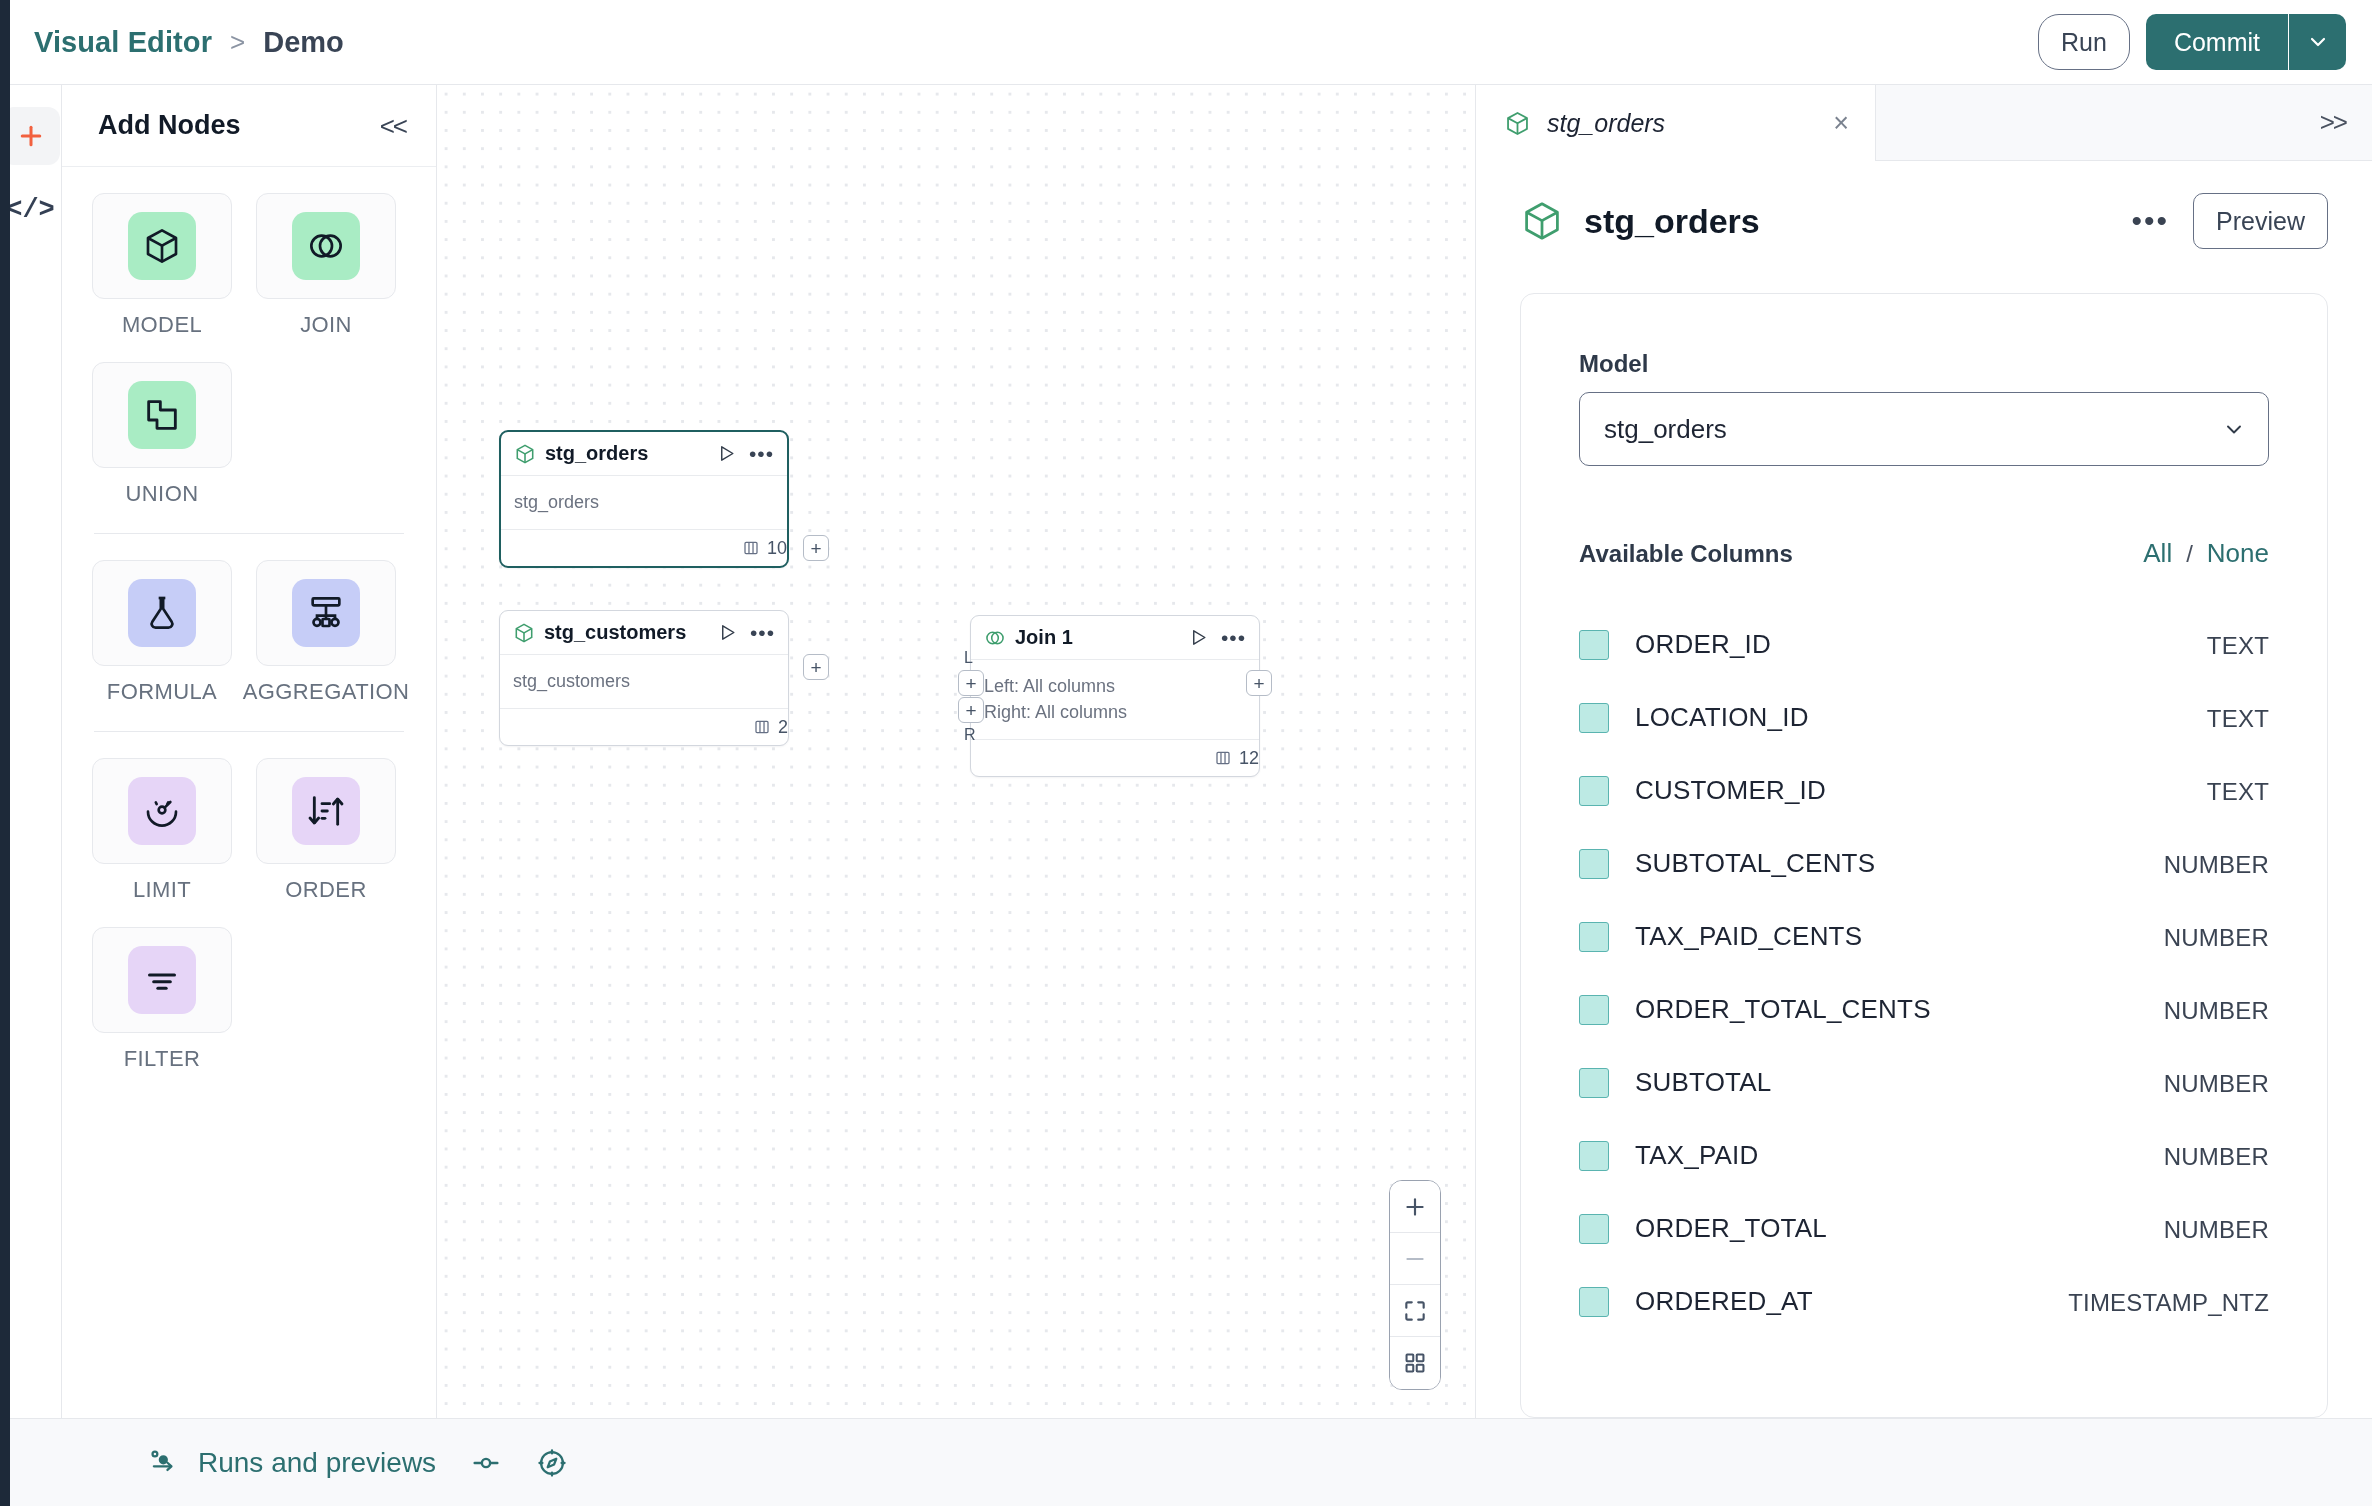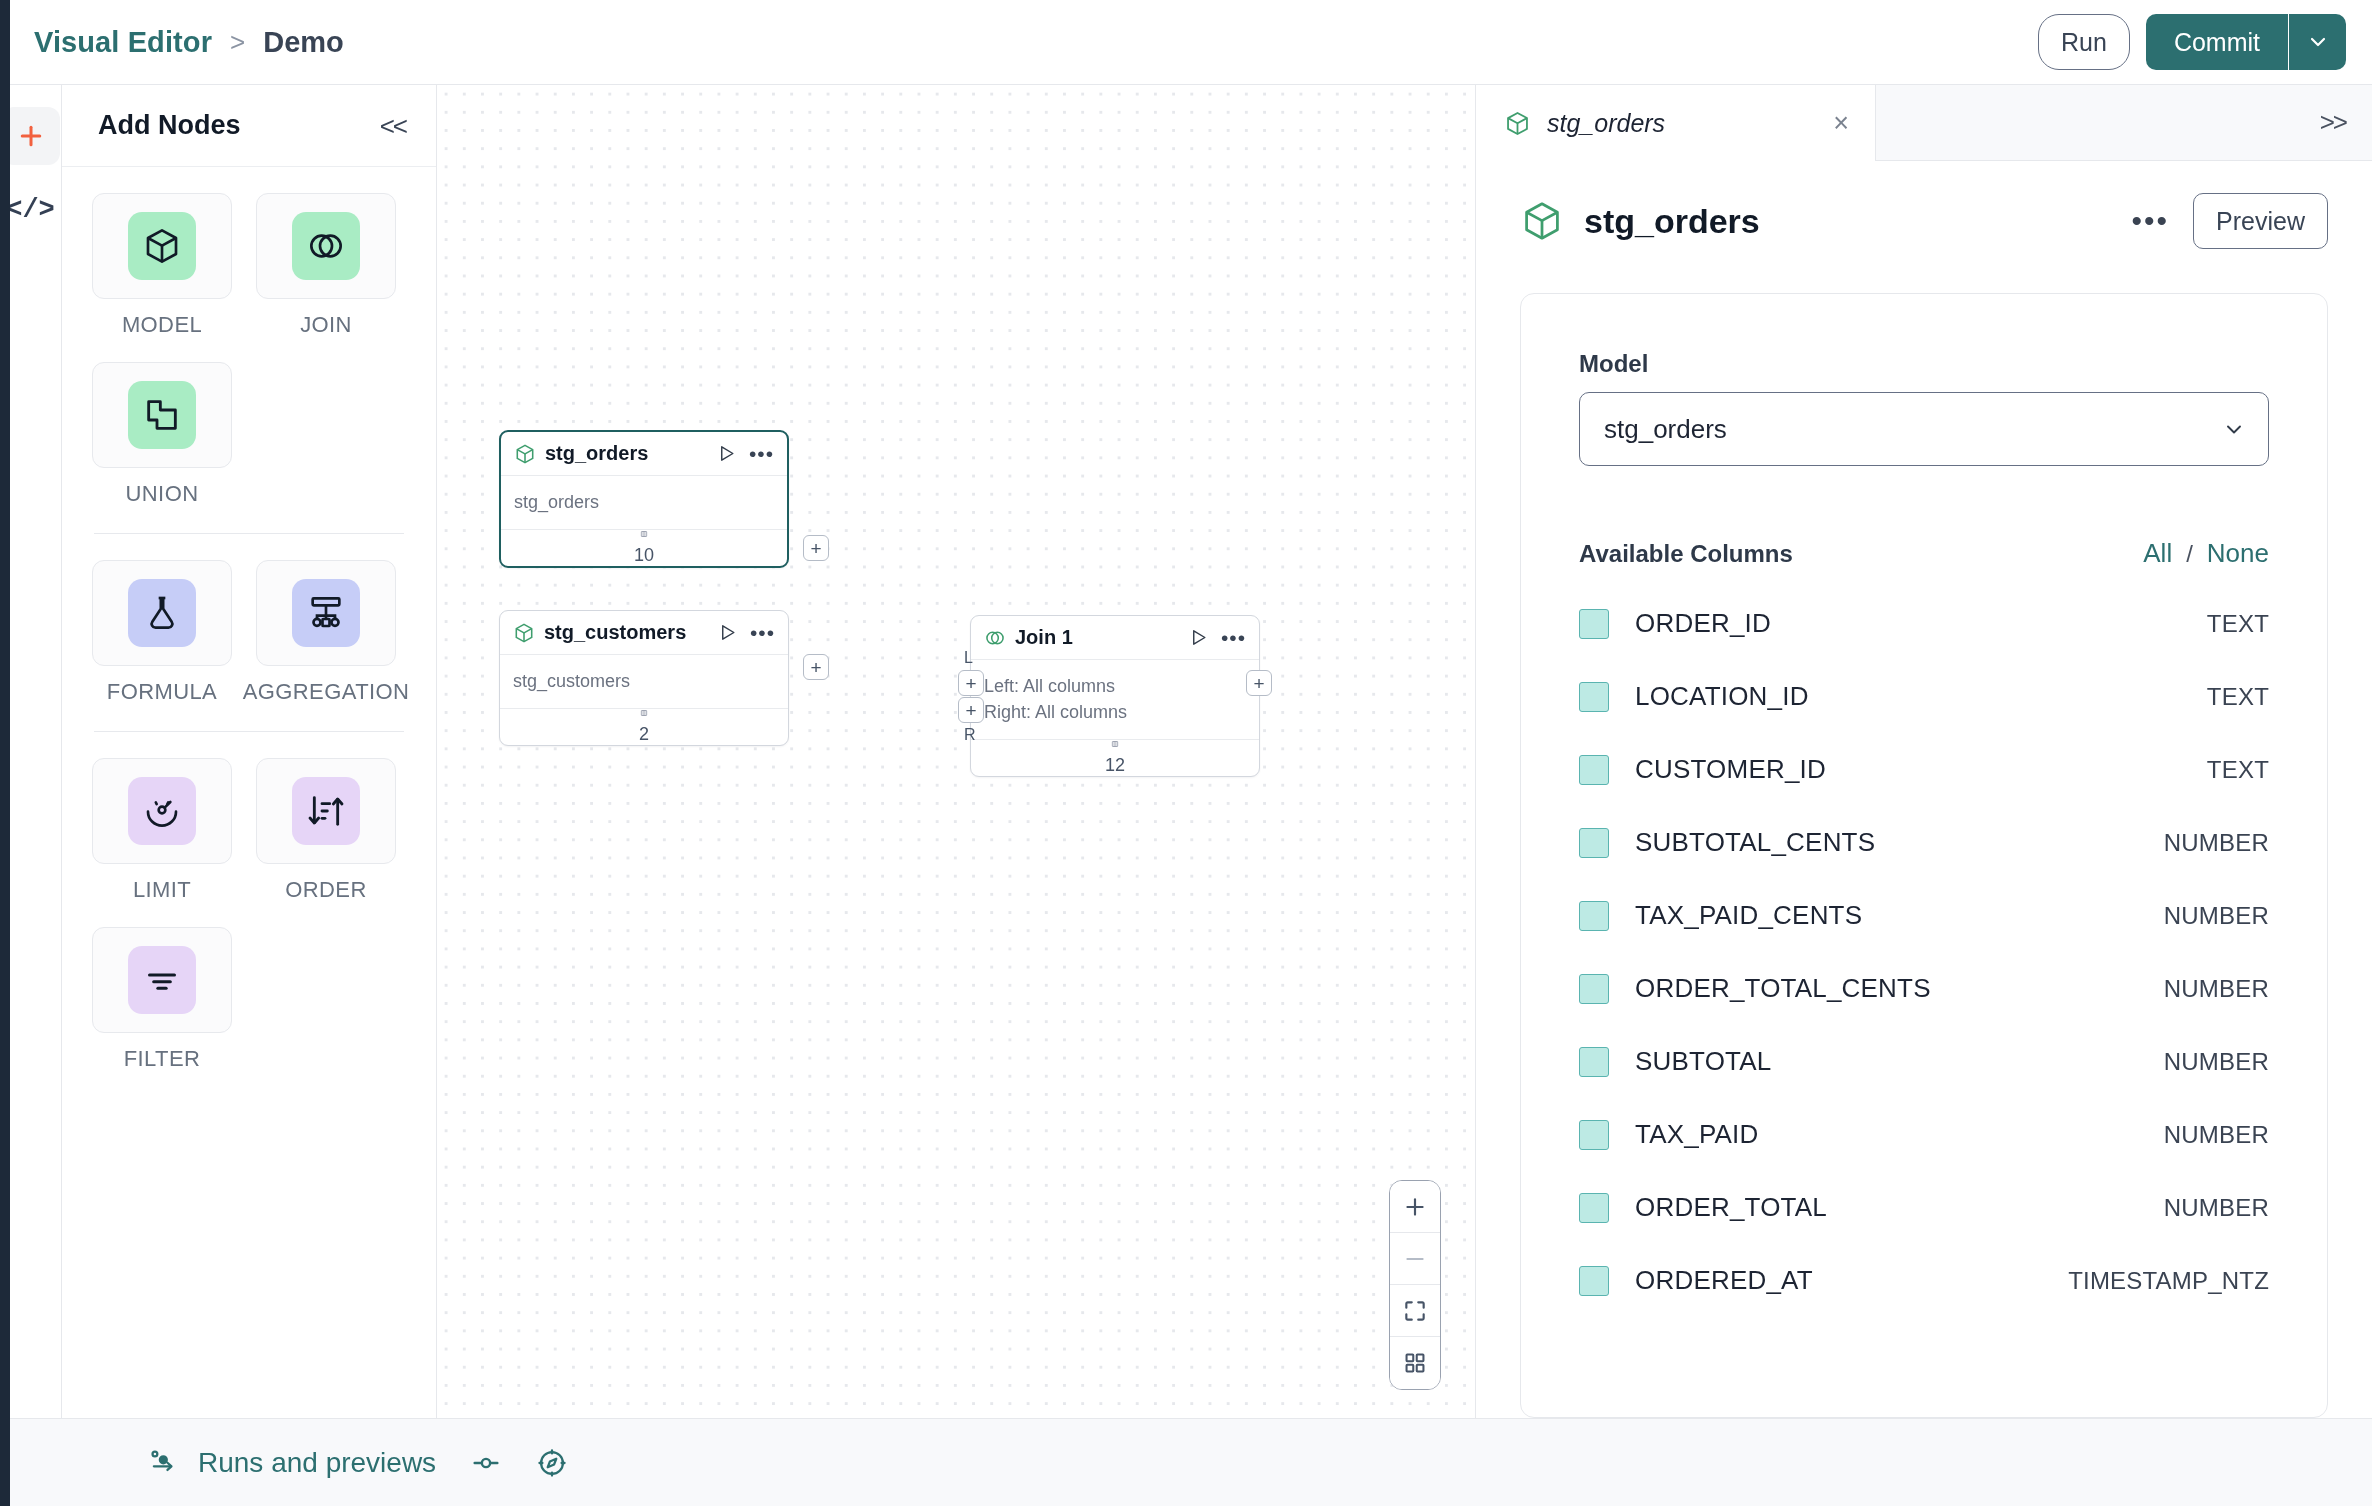--- a/index.html
+++ b/index.html
@@ -136,21 +136,21 @@
   .fn-run { background: none; border: none; cursor: pointer; padding: 0; display: flex; }
   .fn-run svg { width: 19px; height: 19px; }
   .fn-more {
     background: none; border: none; cursor: pointer; padding: 0;
     font-size: 21px; color: #394455; line-height: 8px; letter-spacing: 1px;
   }
   .fn-body { padding: 13px 13px 14px 13px; border-bottom: 1px solid #e9ebee; }
   .fn-sub { font-size: 18px; color: #6b7280; line-height: 1.45; }
   .fn-foot {
     height: 36px; display: flex; align-items: center; justify-content: flex-end;
-    gap: 7px; padding: 0 0; flex-direction: column;
+    gap: 7px; padding: 0 0;
   }
   .fn-foot svg { width: 18px; height: 18px; }
   .fn-count { font-size: 18px; color: #475467; }
 
   .handle {
     position: absolute; width: 26px; height: 26px; border-radius: 6px;
     background: #fff; border: 1.4px solid #b5bcc7;
     display: flex; align-items: center; justify-content: center;
     font-size: 19px; color: #475467; cursor: pointer; line-height: 1;
     z-index: 5;
@@ -234,21 +234,21 @@
   .cols-title { font-size: 24px; font-weight: 700; color: #2e3949; }
   .cols-links { margin-left: auto; display: flex; align-items: baseline; gap: 14px; }
   .cols-link {
     font-size: 26px; color: #2c6f70; background: none; border: none;
     cursor: pointer; font-family: inherit; padding: 0;
   }
   .cols-slash { font-size: 24px; color: #4a5260; }
 
   .col-list { }
   .col-row {
-    display: flex; align-items: center; height: 73px; cursor: pointer;
+    display: flex; align-items: flex-end; height: 73px; cursor: pointer;
   }
   .col-check {
     width: 30px; height: 30px; border: 1.6px solid #5ab4b0; border-radius: 3px;
     background: #bdeae4; flex: 0 0 30px; cursor: pointer;
   }
   .col-name { margin-left: 26px; font-size: 26px; color: #1d2433; letter-spacing: .2px; }
   .col-type { margin-left: auto; font-size: 24px; color: #3a4352; letter-spacing: .2px; }
 
   
   .bottombar {

